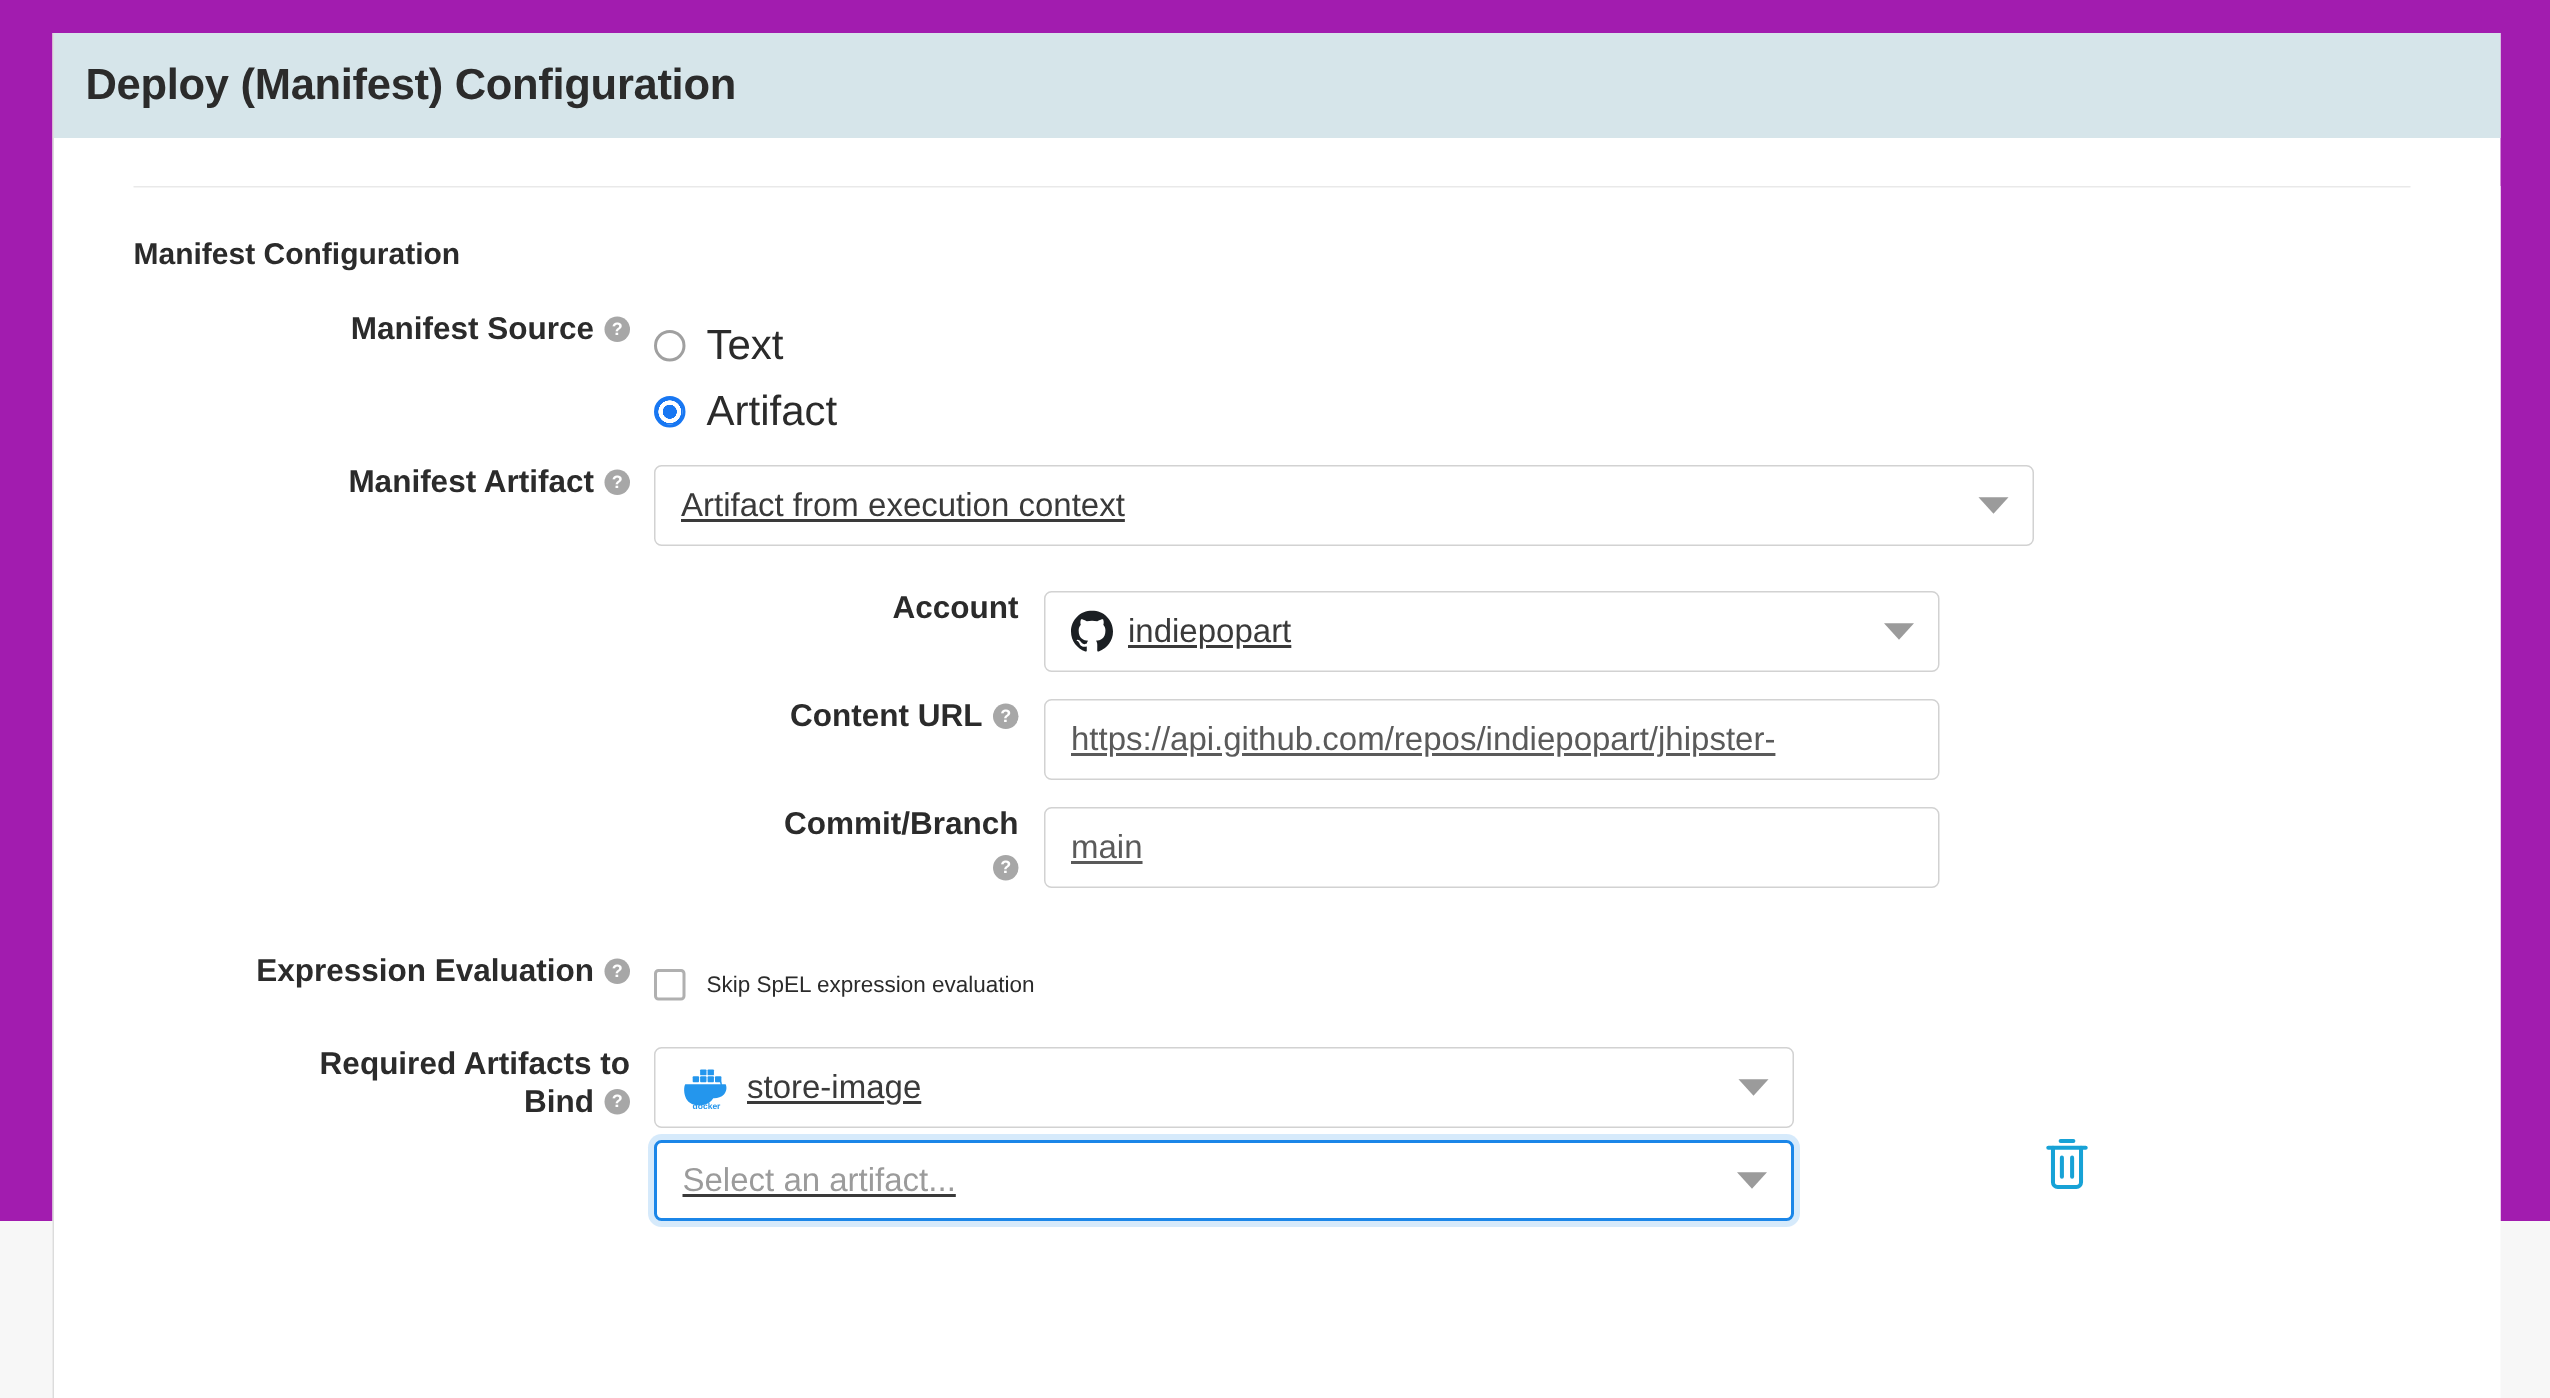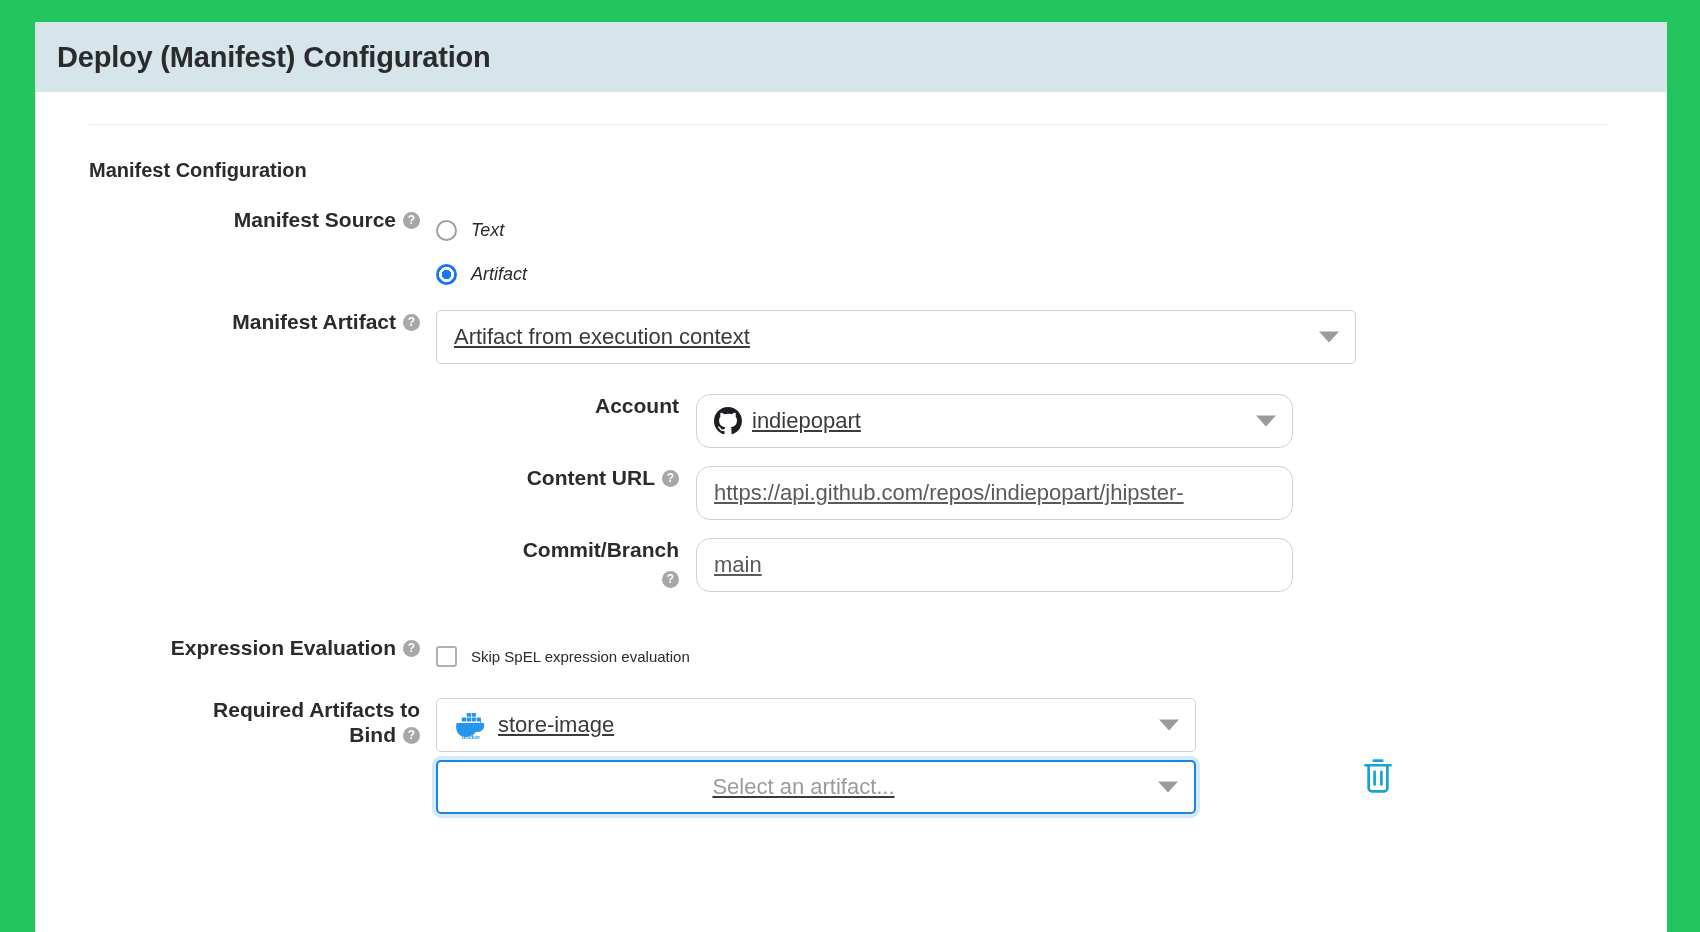--- a/index.html
+++ b/index.html
@@ -9,22 +9,22 @@
     width: 1700px;
     height: 932px;
     background: #f7f7f7;
     font-family: "Liberation Sans", sans-serif;
     overflow: hidden;
   }
 
   .page {
     position: relative;
     width: 1700px;
-    height: 932px;
-    background: #22c55e;
+    height: 814px;
+    background: #a21caf;
   }
 
   
   .card {
     position: absolute;
     left: 35px;
     top: 22px;
     width: 1632px;
     min-height: 910px;
     background: #ffffff;
@@ -137,23 +137,22 @@
     margin-right: 14px;
     flex: 0 0 21px;
     cursor: pointer;
   }
   .radio.checked {
     border: 2px solid #1877f2;
     background:
       radial-gradient(circle at 50% 50%, #1877f2 0 38%, #ffffff 40% 62%, #1877f2 64% 100%);
   }
   .radio-label {
-    font-size: 18px;
-    color: #2b2b2b;
-    font-style: italic;
+    font-size: 28px;
+    color: #2b2b2b;
   }
 
   
   .check-row {
     display: flex;
     align-items: center;
     height: 40px;
   }
   .checkbox {
     width: 21px;
@@ -189,39 +188,38 @@
   }
 
   .control.input {
     cursor: text;
     color: #5a5a5a;
   }
 
   .control.focused {
     border: 2px solid #1b86e8;
     box-shadow: 0 0 0 4px rgba(30,140,235,0.18);
-    justify-content: center;
   }
 
   .control .placeholder { color: #9b9b9b; }
 
   .caret {
     position: absolute;
     right: 16px;
     top: 50%;
     transform: translateY(-50%);
     width: 0;
     height: 0;
     border-left: 10px solid transparent;
     border-right: 10px solid transparent;
     border-top: 11px solid #9b9b9b;
   }
 
   .w-artifact { width: 920px; }
-  .w-account  { width: 597px; border-radius: 14px; }
+  .w-account  { width: 597px; }
   .w-select   { width: 760px; }
 
   .gap-8  { height: 8px; }
   .gap-14 { height: 14px; }
   .gap-18 { height: 18px; }
   .gap-22 { height: 22px; }
   .gap-30 { height: 30px; }
   .gap-44 { height: 44px; }
 
   

